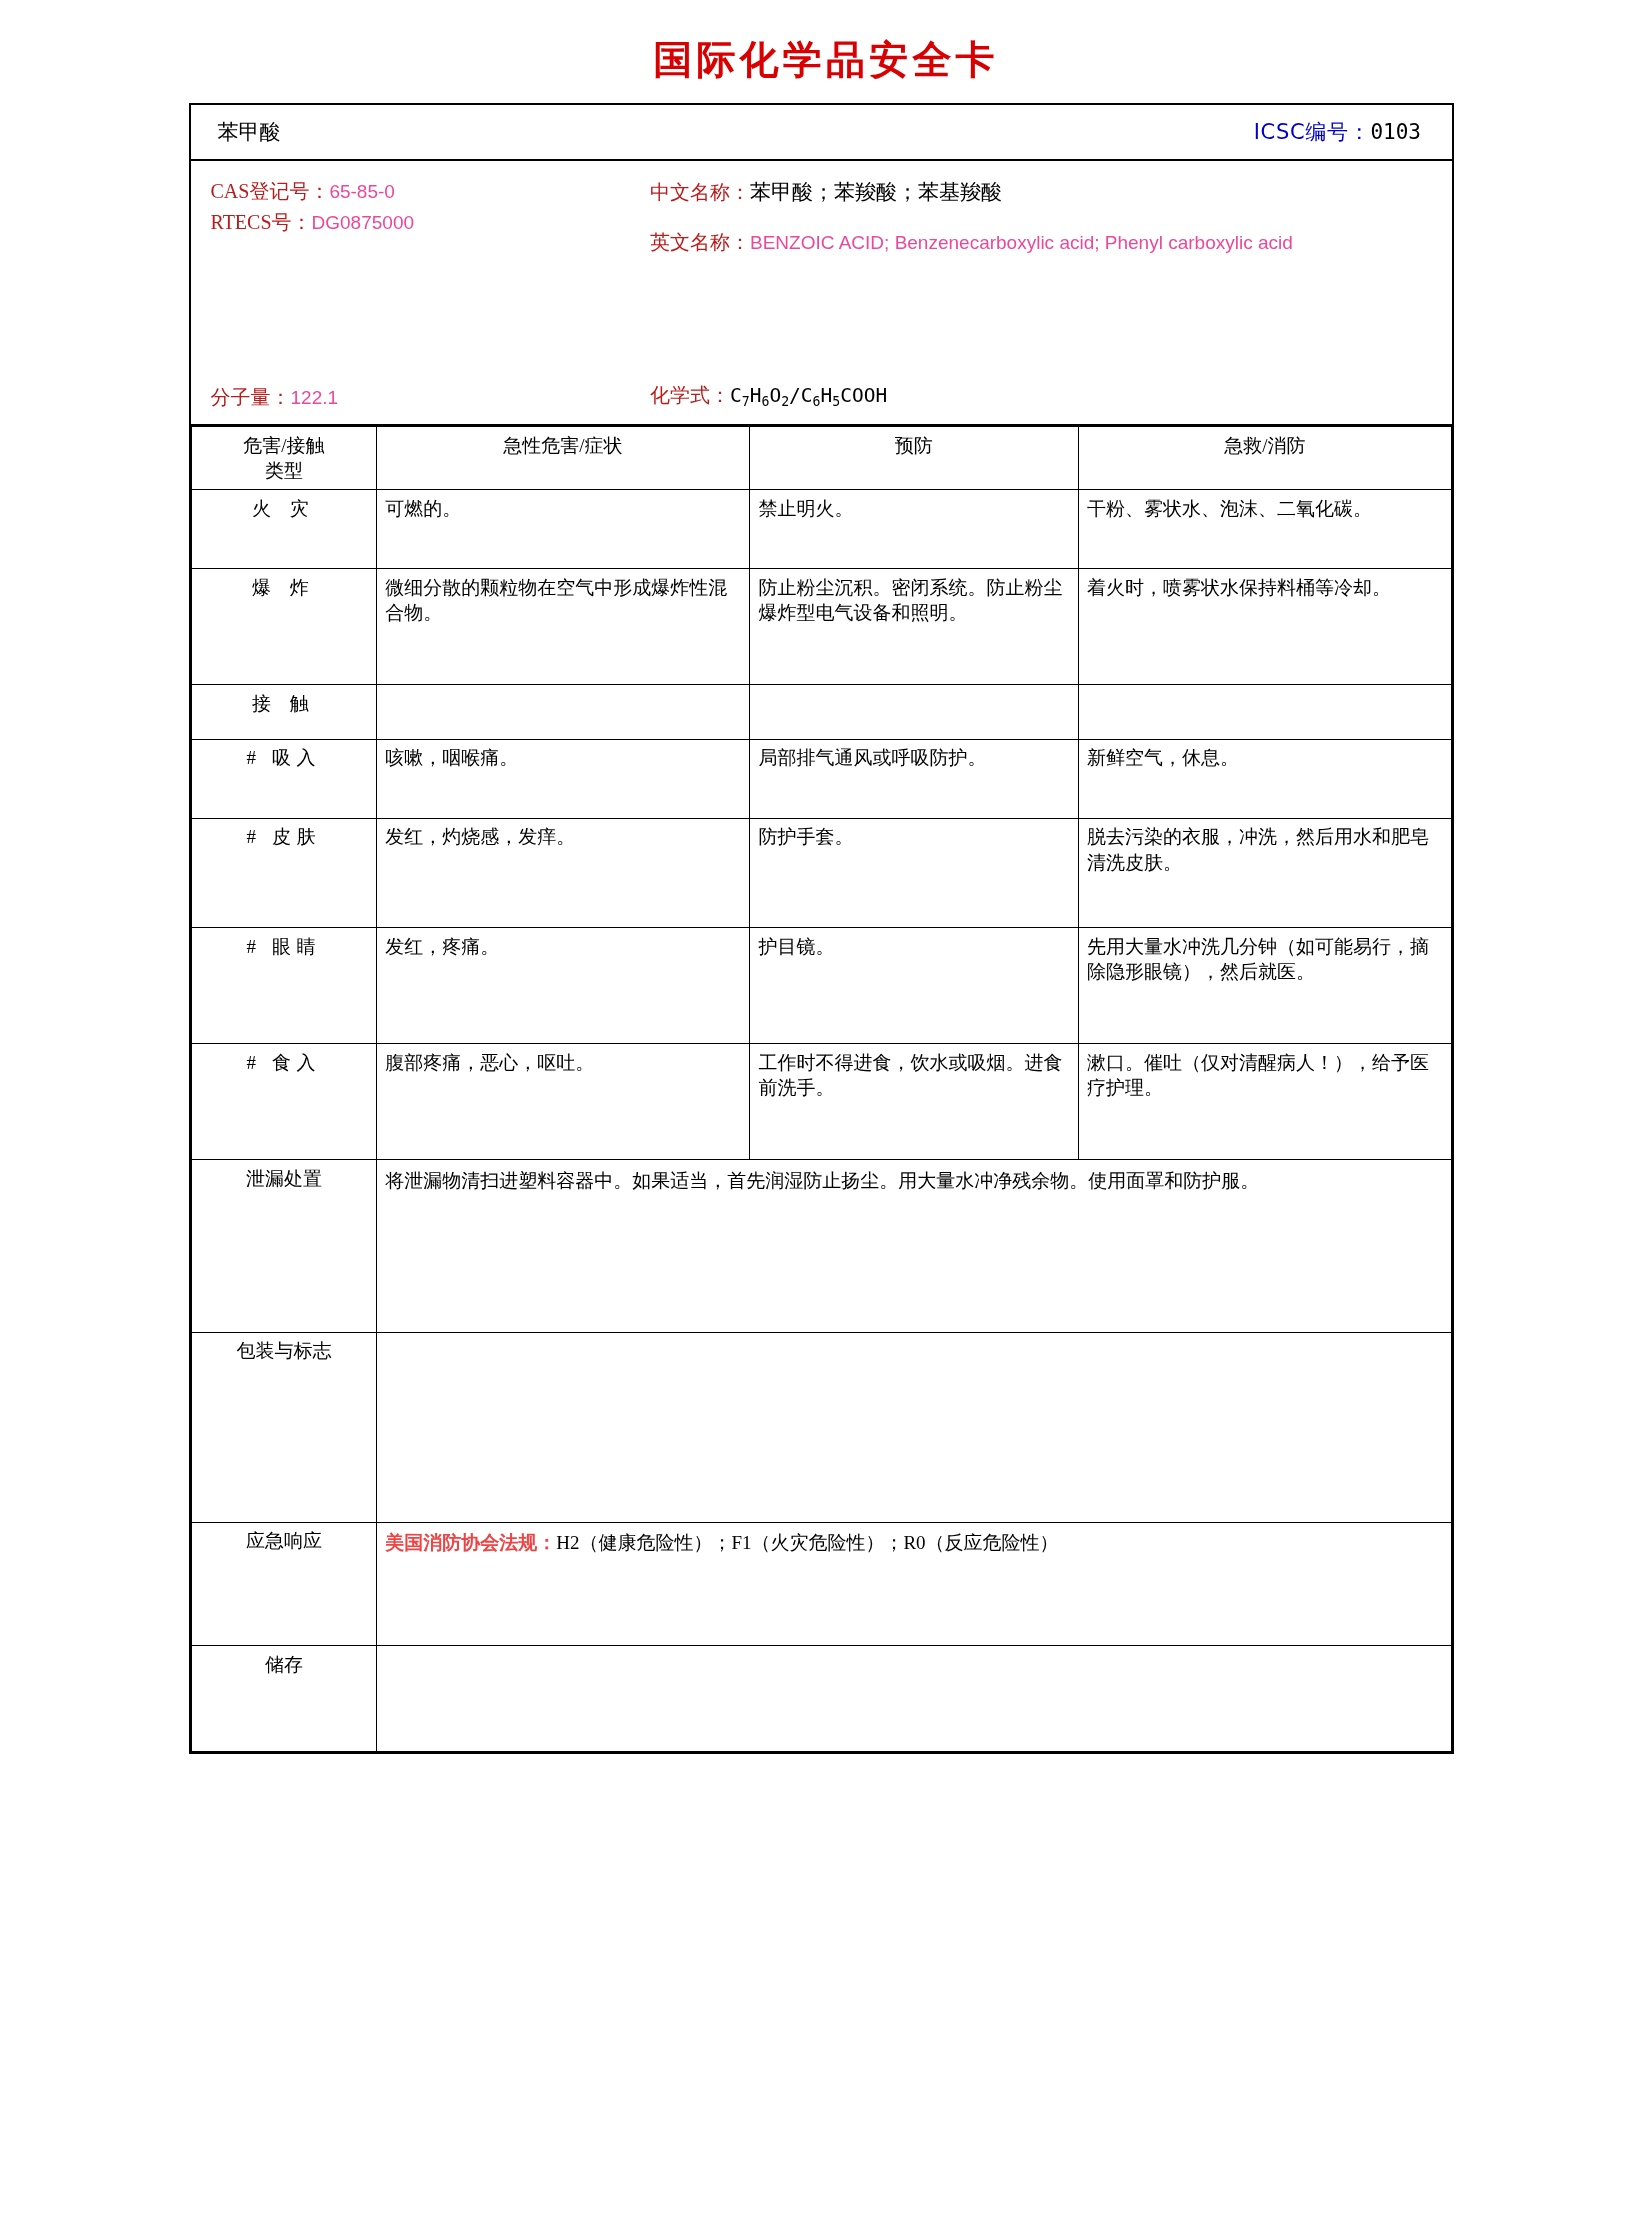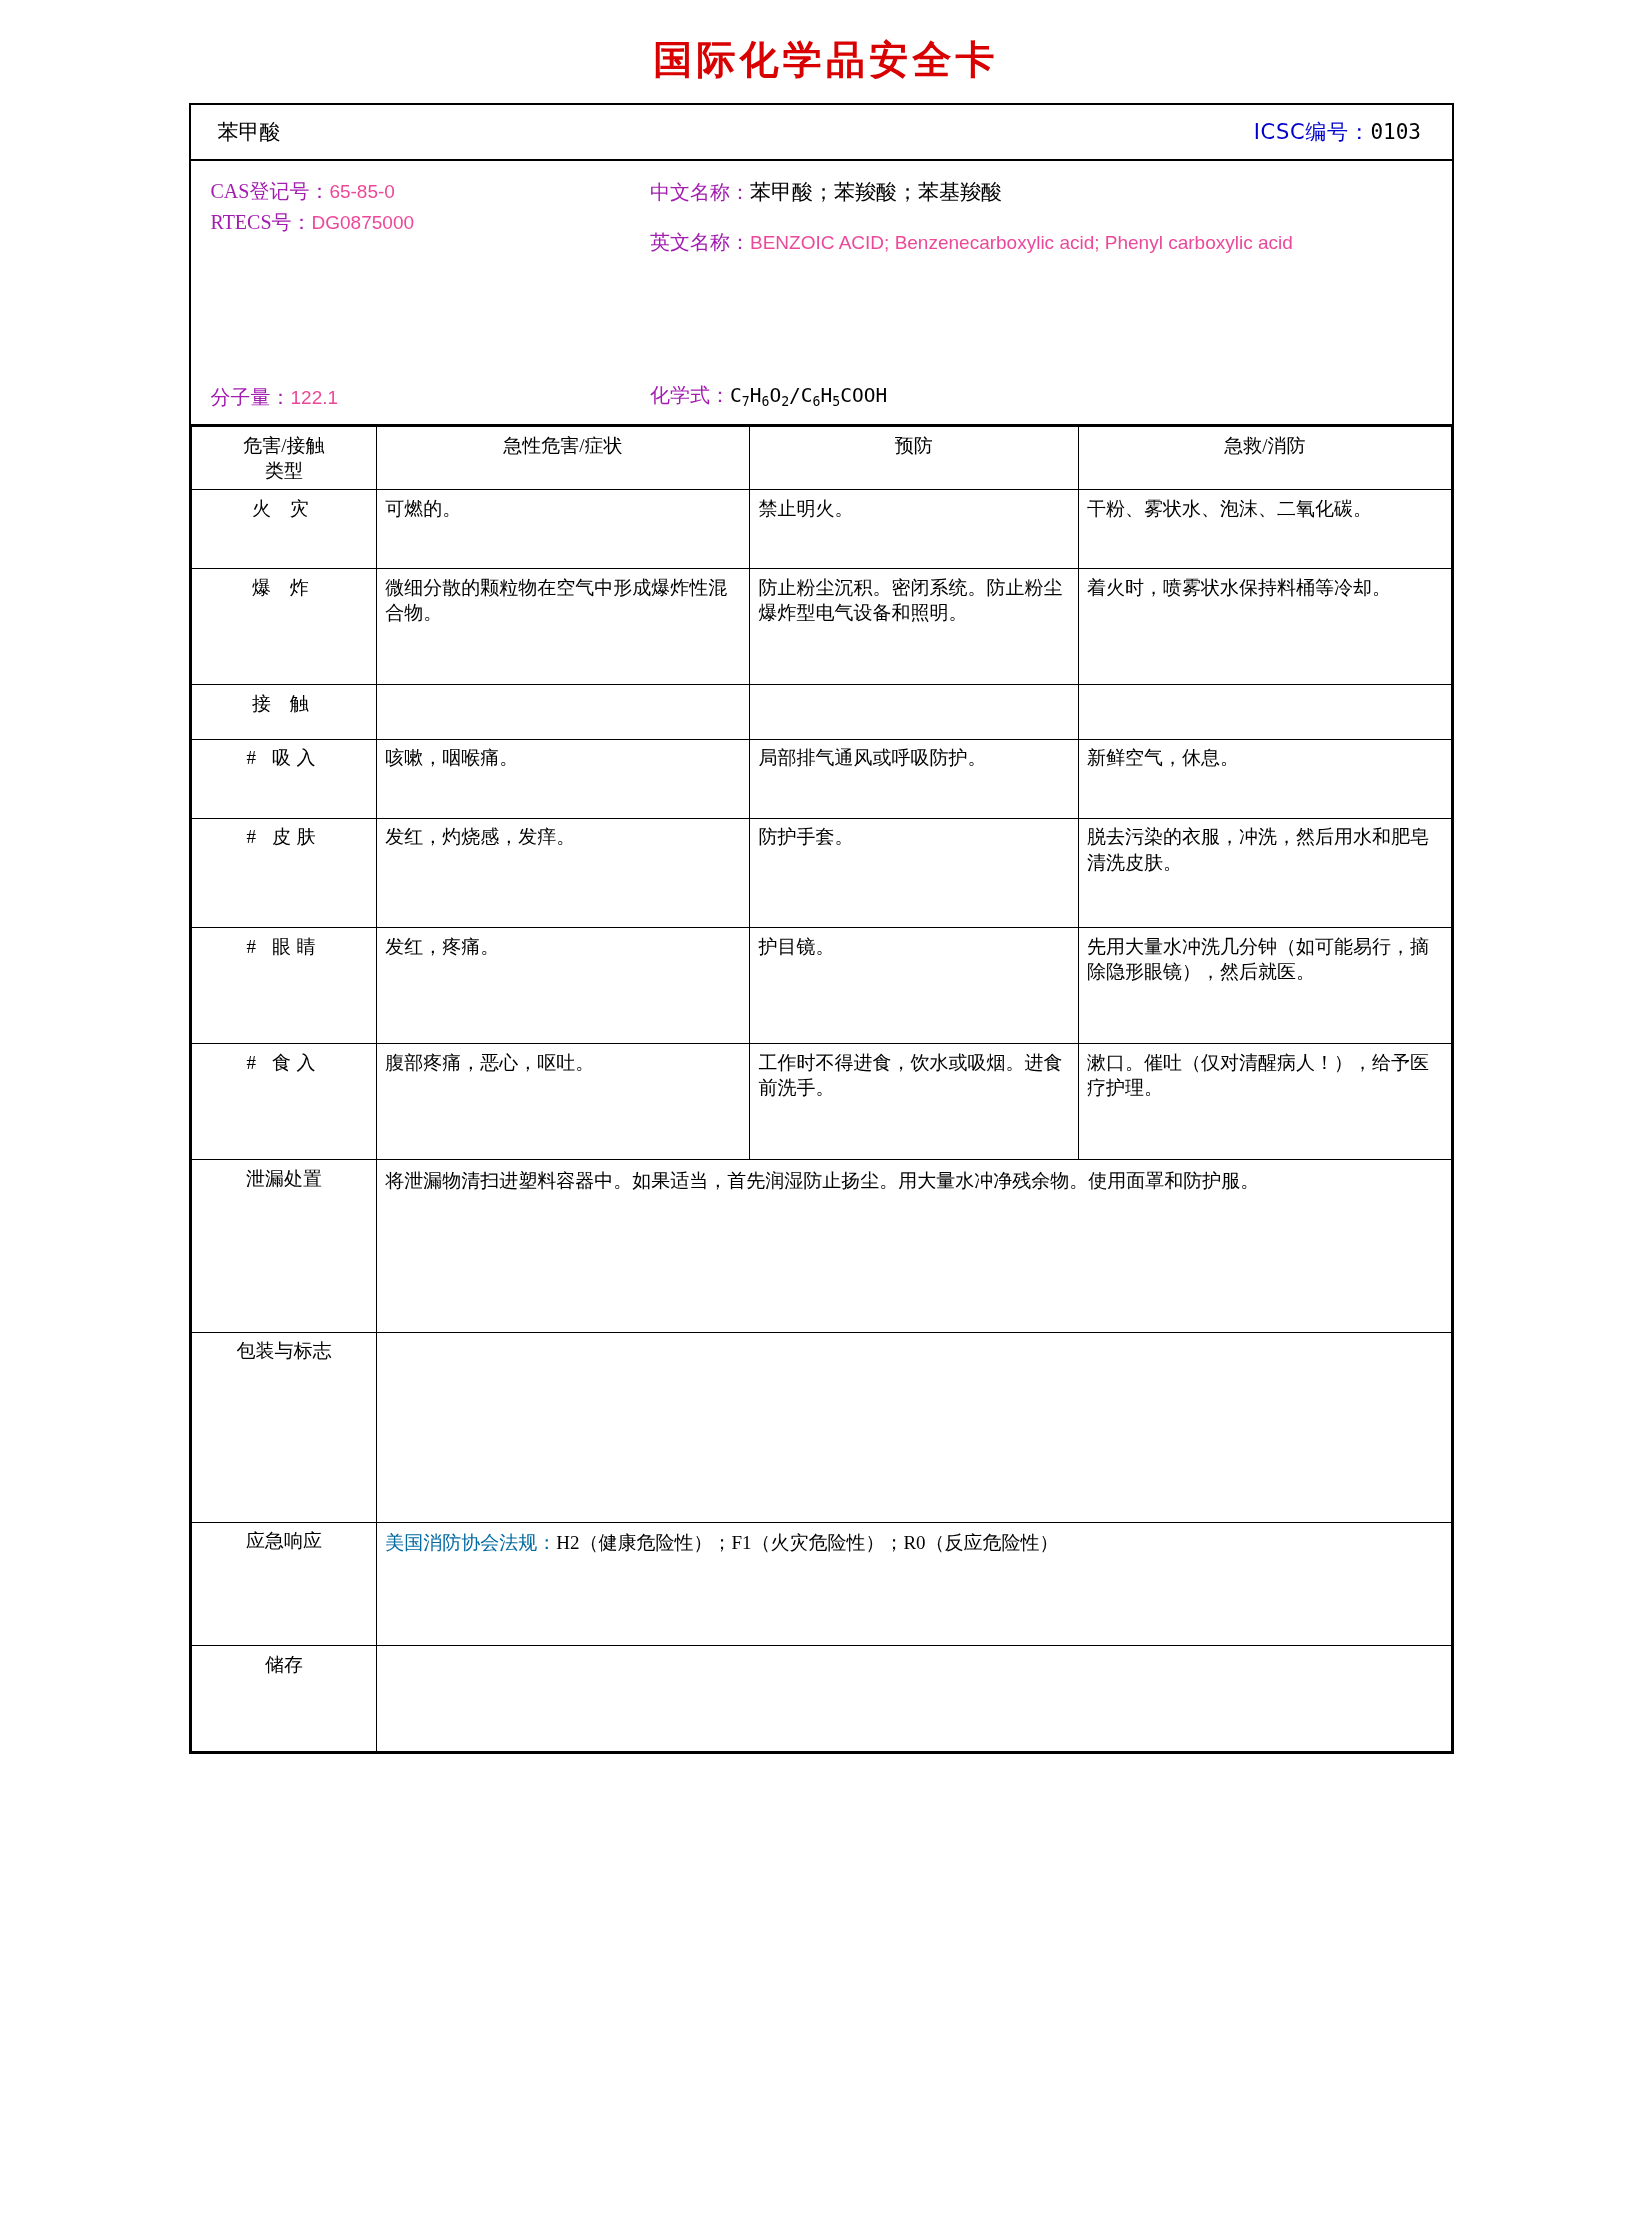--- a/index.html
+++ b/index.html
@@ -83,21 +83,21 @@
     left: 459px;
     top: 15.3px;
     right: 14px;
   }
   .kv {
     font-size: 20px;
     line-height: 1.55;
     color: #000000;
   }
   .kv .lbl {
-    color: #a21caf;
+    color: #b91c1c;
   }
   .kv .val {
     color: #ec4899;
     font-family: Liberation Sans, sans-serif;
     font-size: 19px;
   }
   .kv .valcn {
     color: #000000;
     font-family: "Liberation Serif", serif;
     font-size: 21px;
@@ -160,21 +160,21 @@
   tr.r-explosion td { height: 104px; }
   tr.r-contact td { height: 42px; }
   tr.r-inhale td { height: 67px; }
   tr.r-skin td { height: 97px; margin-top: 47px; }
   tr.r-eyes td { height: 104px; }
   tr.r-ingest td { height: 104px; }
   tr.r-spill td { height: 160px; }
   tr.r-pack td { height: 178px; }
   tr.r-emerg td { height: 111px; }
   tr.r-store td { height: 94px; }
-  .blue-lbl { color: #0369a1; }
+  .blue-lbl { color: #ef4444; font-weight: bold; }
 </style>
 </head>
 <body>
 
 <div class="page">
 
   <div class="doc-title">国际化学品安全卡</div>
 
   <div class="card">
 

